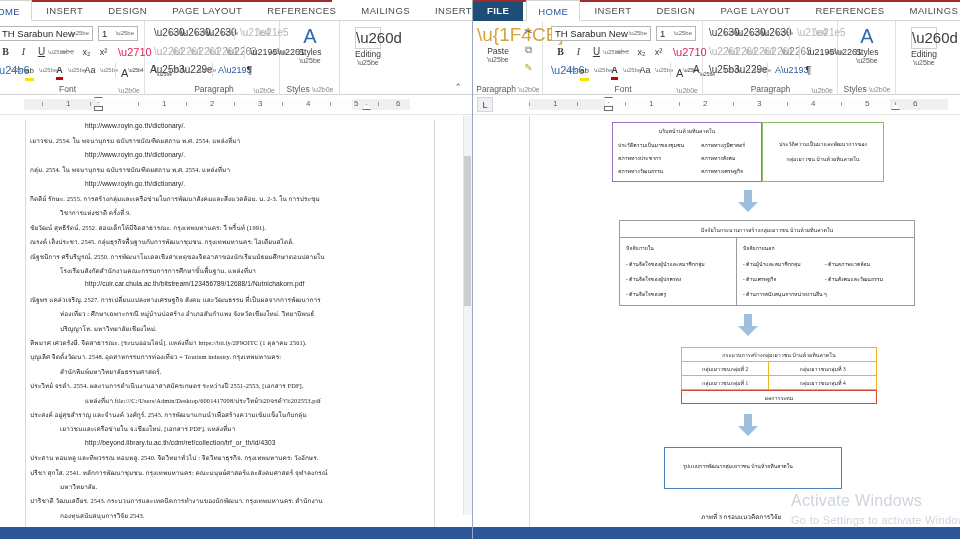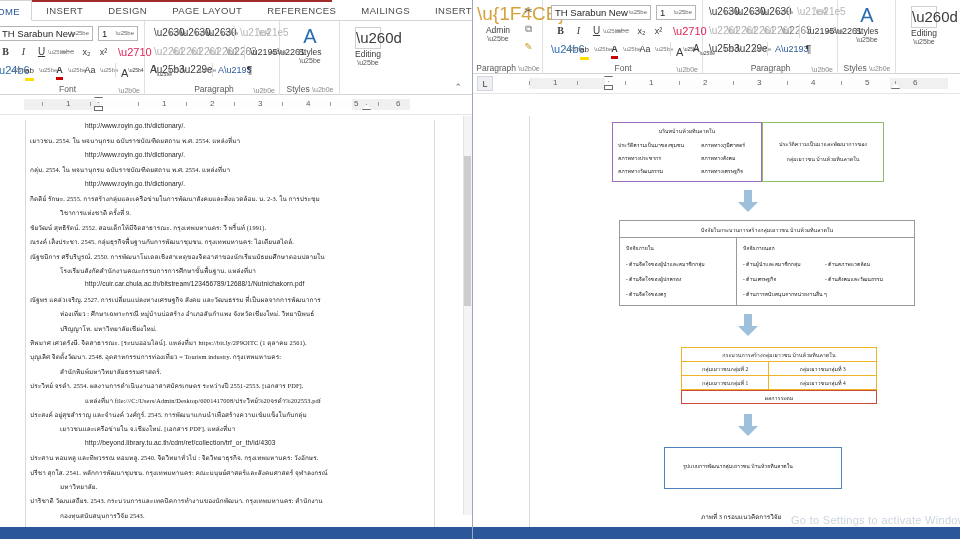--- a/index.html
+++ b/index.html
@@ -262,27 +262,37 @@
       <div class="scroll-up">
         <div class="scroll-thumb" style="top:40px; height:150px;"></div>
       </div>
     </div>
 
     <div class="statusbar"></div>
   </div>
 
   <div class="word-win win-right">
 
+    <div class="tabstrip">
+      <span class="tab file">FILE</span>
+      <span class="tab active">HOME</span>
+      <span class="tab">INSERT</span>
+      <span class="tab">DESIGN</span>
+      <span class="tab">PAGE LAYOUT</span>
+      <span class="tab">REFERENCES</span>
+      <span class="tab">MAILINGS</span>
+      
+    </div>
 
     <div class="ribbon">
 
       <div class="grp" style="left:0; width:70px;">
         <div class="bigbtn" style="left:4px; top:3px; width:42px;">
           <span class="gl" style="font-size:19px; line-height:22px; color:#d6a23c;">\u{1F4CB}</span>
-          <span class="cap">Admin</span>
+          <span class="cap">Paste</span>
           <span class="car">\u25be</span>
         </div>
         <div class="btn" style="left:48px; top:4px; font-size:10px; color:#555;">✂</div>
         <div class="btn" style="left:48px; top:22px; font-size:10px; color:#7a7a7a;">⧉</div>
         <div class="btn" style="left:48px; top:40px; font-size:10px; color:#c8a12a;">✎</div>
         <div class="grp-label" style="left:0; width:70px;">
           <span>Paragraph</span>
           <span class="dlg">\u2b0e</span>
         </div>
       </div>
@@ -478,20 +488,21 @@
       <div class="arrow-dn" style="left:262px; top:296px;">
         <svg width="26" height="26" viewBox="0 0 26 26">
             <polygon points="9,2 17,2 17,14 23,14 13,24 3,14 9,14" fill="#9fc0dd"></polygon>
           </svg>
       </div>
 
       <div class="dbox" style="left:191px; top:331px; width:178px; height:42px; border:1px solid #4f81bd;">
         <div class="dtxt" style="position:absolute; left:18px; top:14px;">รูปแบบการพัฒนากลุ่มเยาวชน บ้านห้วยทินลาดใน</div>
       </div>
 
+      <div class="watermark" style="left:318px; top:376px;">Activate Windows</div>
       <div class="watermark sub" style="left:318px; top:398px;">Go to Settings to activate Windows.</div>
 
       <div class="caption" style="left:228px; top:396px;">ภาพที่ 3 กรอบแนวคิดการวิจัย</div>
     </div>
 
     <div class="statusbar"></div>
   </div>
 
 </div>
 

